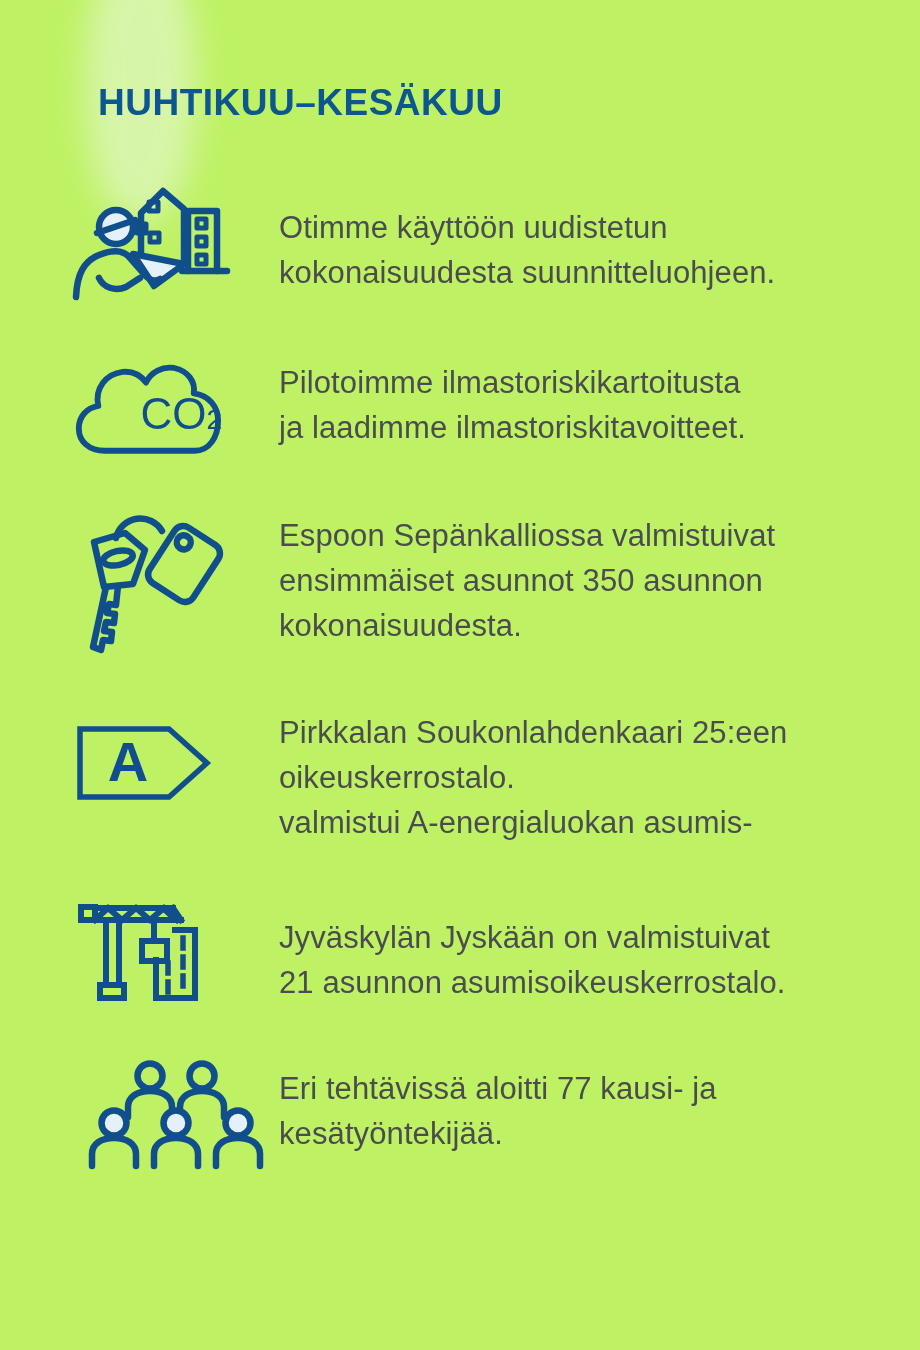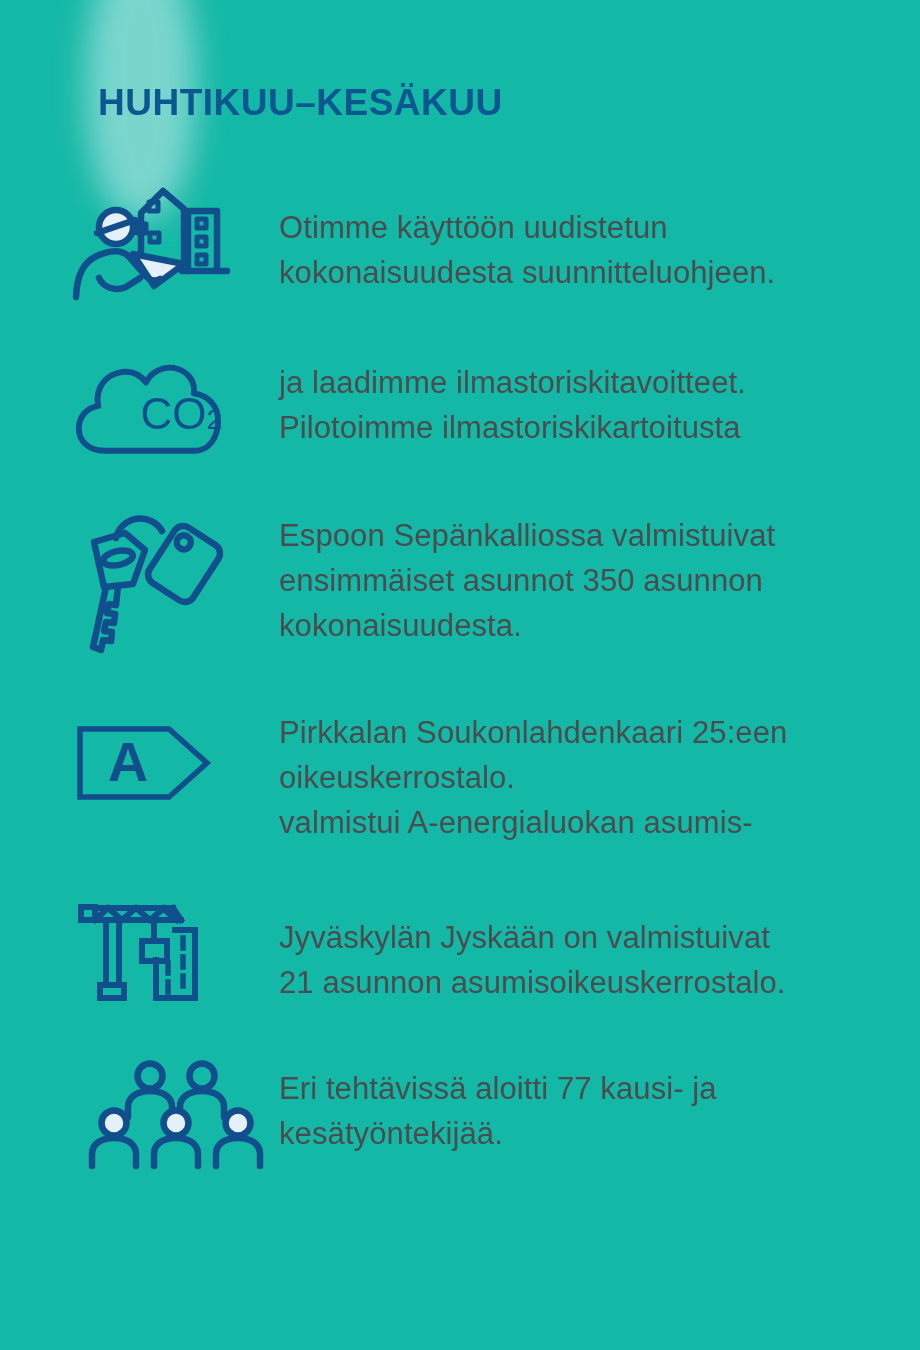--- a/index.html
+++ b/index.html
@@ -1,19 +1,19 @@
 <!DOCTYPE html>
 <html><head>
 <meta charset="utf-8">
 <style>
   html,body { margin:0; padding:0; }
   .page {
     position:relative;
     width:920px; height:1350px;
-    background:#14b8a6;
+    background:#bef264;
     font-family:"Liberation Sans", sans-serif;
     overflow:hidden;
   }
   .watermark {
     position:absolute; left:86px; top:-50px;
     width:110px; height:270px;
     background:#f6fafe; opacity:.45;
     border-radius:45%;
     filter:blur(16px);
     pointer-events:none;
@@ -87,22 +87,22 @@
   </section>
 
   <section class="row" style="top:352px">
     <div class="icon-cell" style="left:72px; top:0; width:150px; height:106px">
       <svg width="150" height="106" viewBox="0 0 154 106" fill="none" stroke="#114f8c" stroke-width="6" stroke-linecap="round" stroke-linejoin="round">
         <path d="M 34 100 C 17 100 7 90 7 77 C 7 65 15 56 27 54 C 23 36 35 21 52 19 C 63 18 71 23 76 30 C 81 19 93 13 105 15 C 119 18 127 29 125 41 C 141 43 150 55 150 69 C 150 86 141 100 126 100 Z"></path>
       </svg>
       <div class="co2-label"><span>CO</span><span class="co2-sub">2</span></div>
     </div>
     <div class="text-cell" style="top:8px">
+      <div>Pilotoimme ilmastoriskikartoitusta</div>
       <div>ja laadimme ilmastoriskitavoitteet.</div>
-      <div>Pilotoimme ilmastoriskikartoitusta</div>
     </div>
   </section>
 
   <section class="row" style="top:498px">
     <div class="icon-cell" style="left:66px; top:0; width:160px; height:168px">
       <svg width="160" height="168" viewBox="0 0 160 168" fill="none" stroke="#114f8c" stroke-width="6.5" stroke-linecap="round" stroke-linejoin="round">
 
         <path d="M 50 40 A 25 25 0 0 1 96 33"></path>
 
         <g transform="rotate(33 118 66)">

